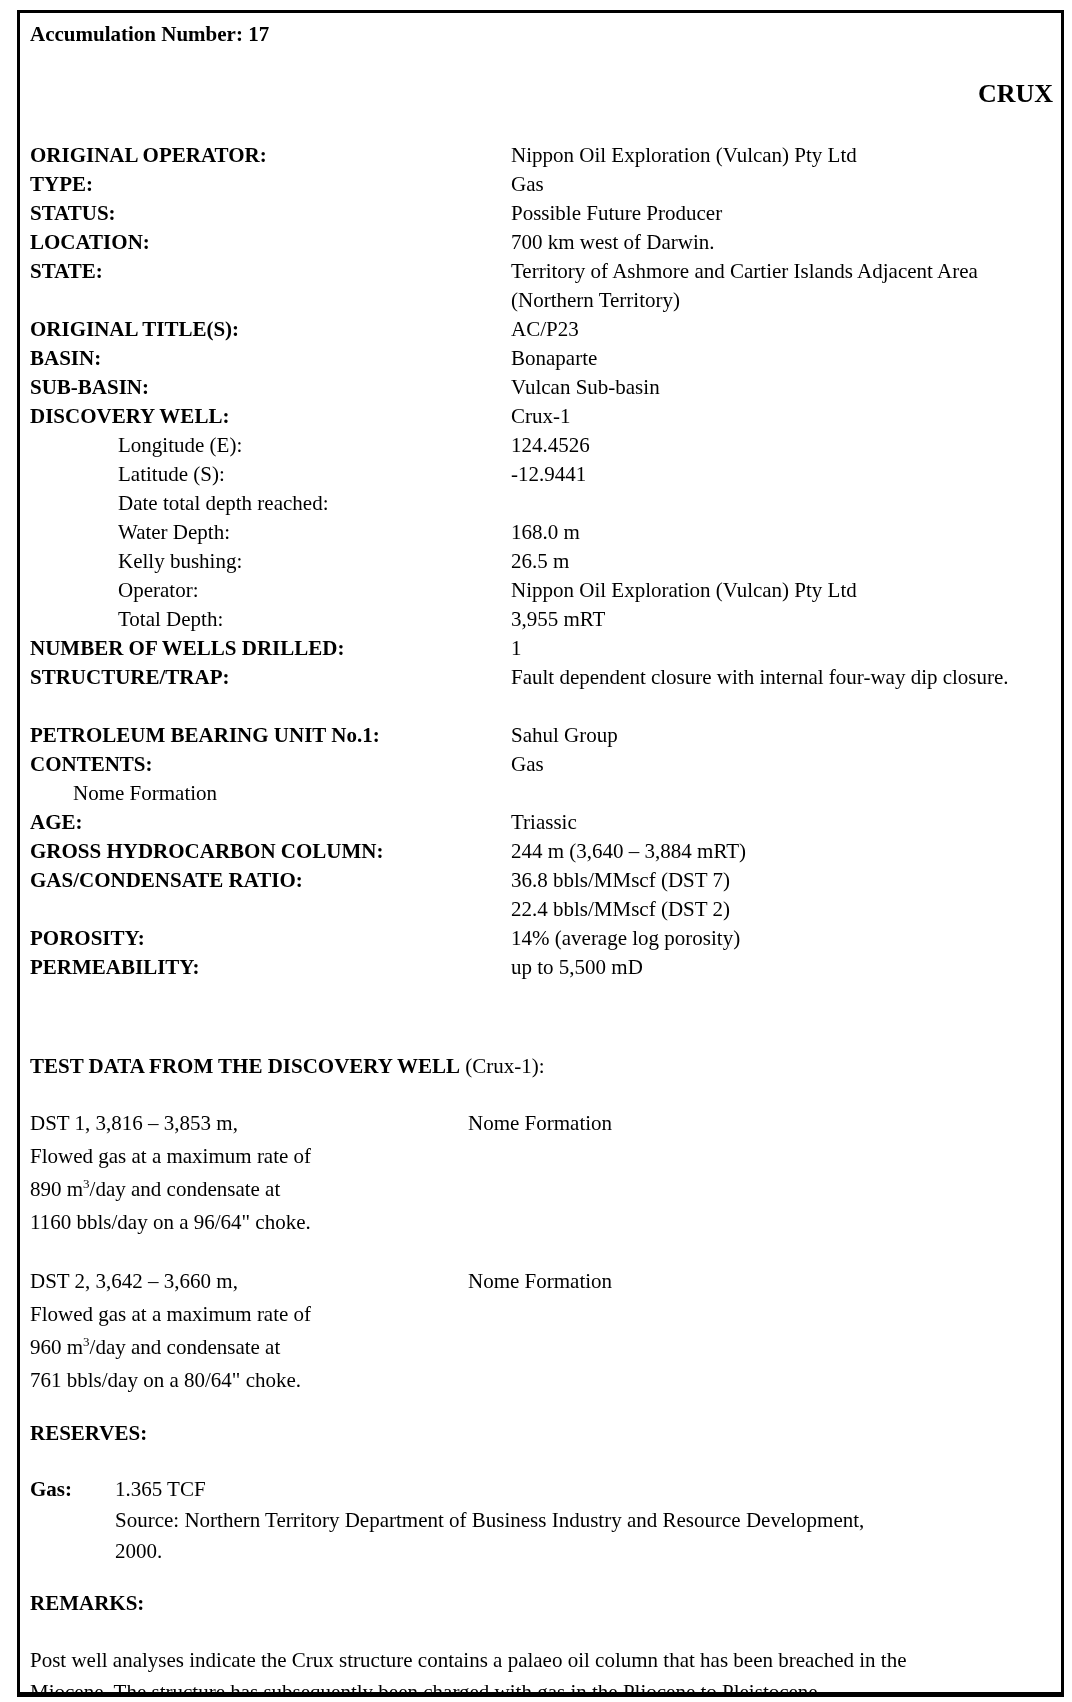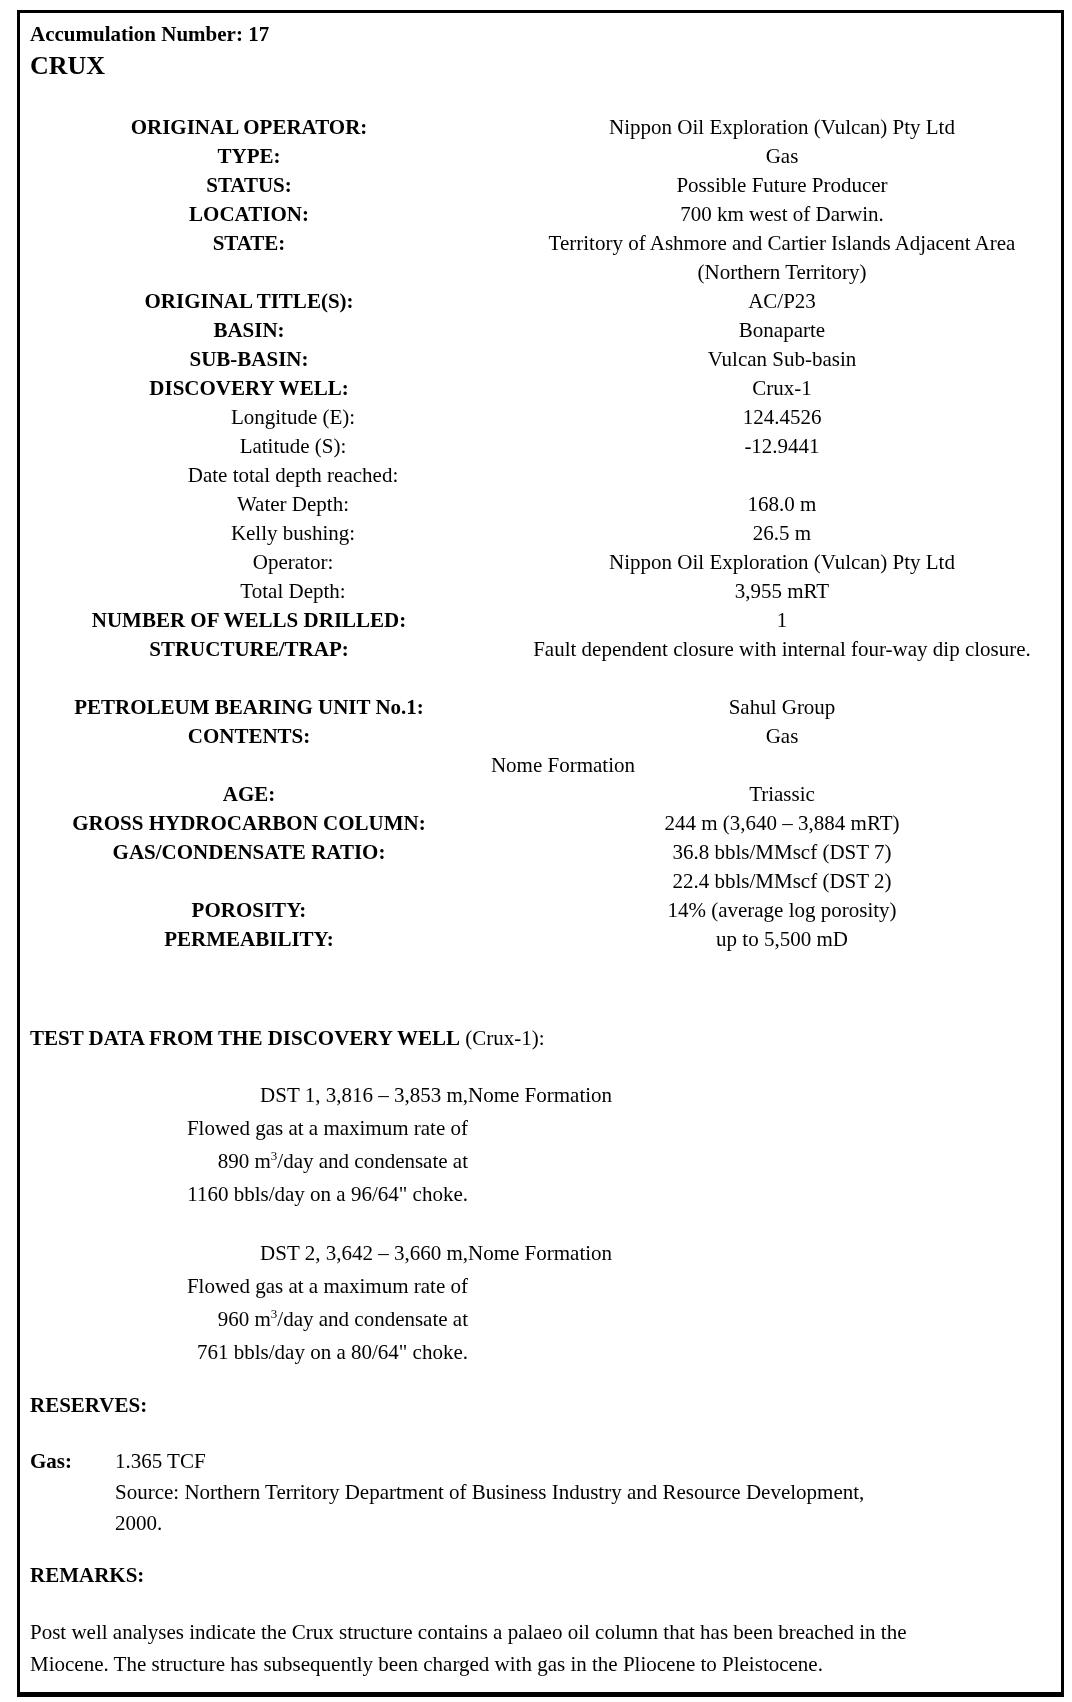--- a/index.html
+++ b/index.html
@@ -17,33 +17,33 @@
   .frame {
     position: absolute;
     left: 17px; top: 10px;
     width: 1047px; height: 1687px;
     border: 3px solid #000;
     border-bottom-width: 5px;
     padding: 7px 8px 0 10px;
     overflow: hidden;
   }
   .acc-line { font-weight: bold; white-space: nowrap; }
-  .doc-title { font-weight: bold; text-align: left; font-size: 26px; line-height: 33px; }
-  .fields { margin-top: 31px; text-align: center; }
+  .doc-title { font-weight: bold; text-align: right; font-size: 26px; line-height: 33px; margin-top: 28px; }
+  .fields { margin-top: 31px; }
   .unit-fields { margin-top: 29px; }
   .field-row { display: flex; }
   .field-label { flex: 0 0 438px; width: 438px; font-weight: bold; white-space: nowrap; }
   .field-label.indent { padding-left: 88px; }
   .field-label.plain { font-weight: normal; }
   .field-value { flex: 1; margin-left: 43px; }
   .field-value > div { white-space: nowrap; }
   .test-heading { margin-top: 70px; white-space: nowrap; }
   .test-heading .hb { font-weight: bold; }
   .test-block { display: flex; margin-top: 26px; line-height: 33px; }
-  .test-left { flex: 0 0 438px; width: 438px; white-space: nowrap; text-align: right; }
+  .test-left { flex: 0 0 438px; width: 438px; white-space: nowrap; }
   .test-right { flex: 1; white-space: nowrap; }
   sup { font-size: 13px; line-height: 0; vertical-align: super; }
   .section-heading { font-weight: bold; white-space: nowrap; }
   .reserves-heading { margin-top: 22px; }
   .reserves-row { display: flex; margin-top: 26px; line-height: 31px; }
   .res-label { flex: 0 0 85px; width: 85px; font-weight: bold; white-space: nowrap; }
   .res-value { flex: 1; }
   .res-value > div { white-space: nowrap; }
   .remarks-heading { margin-top: 22px; }
   .remarks-text { margin-top: 26px; line-height: 32px; }

